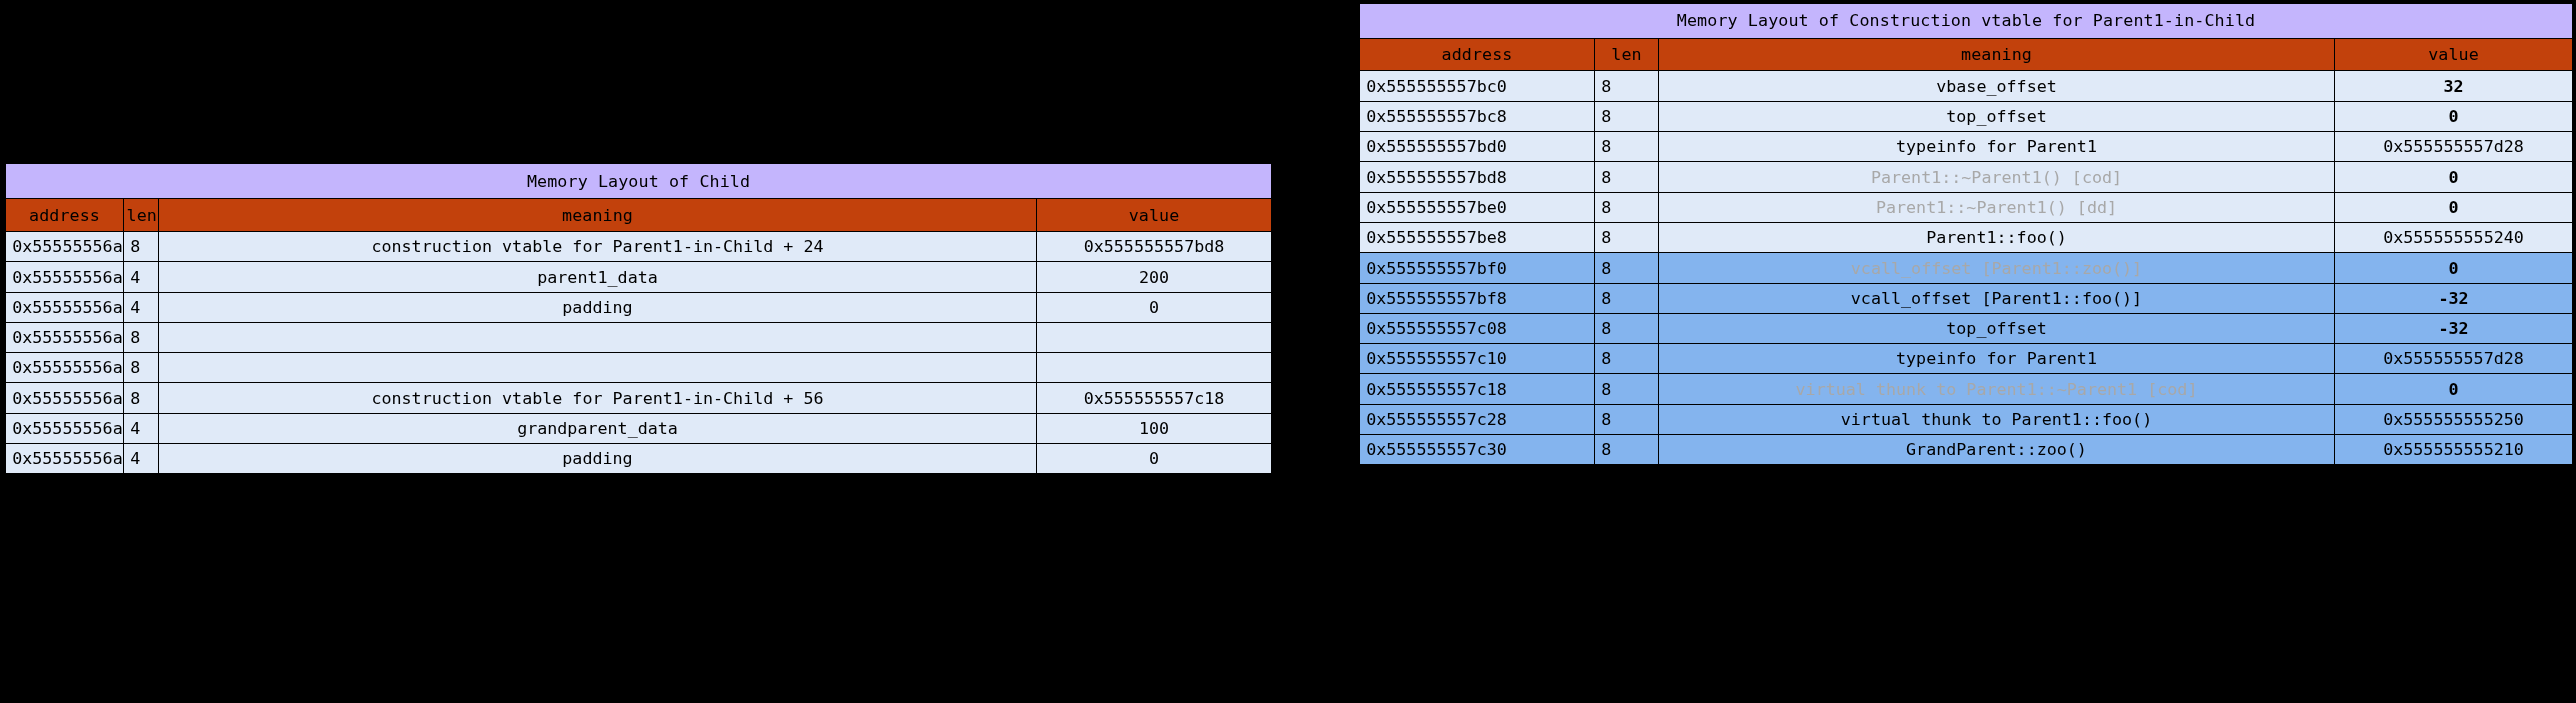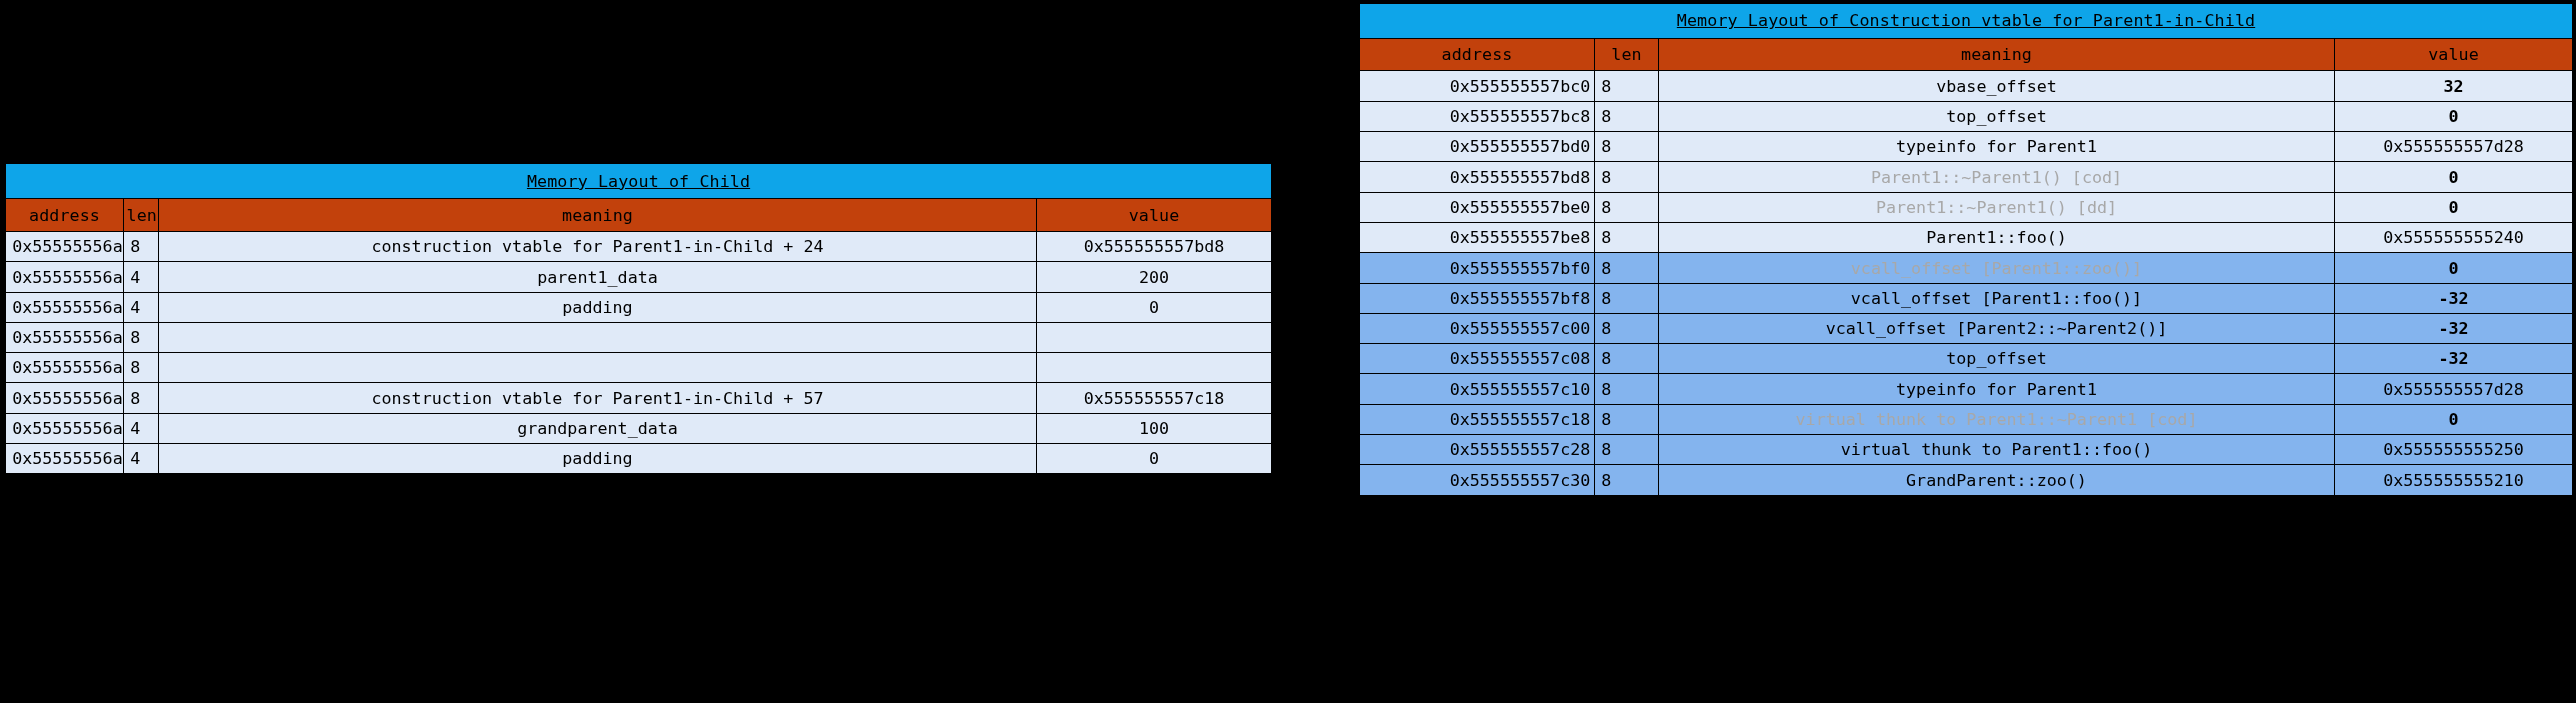--- a/index.html
+++ b/index.html
@@ -82,26 +82,26 @@
 
   
   .mem-table tr.hl td { background: #84b4ee; }
 
   
   .mem-table td.dim { color: #a8a8a8; margin-left: 43px; }
 
   
   .mem-table td.strong { font-weight: bold; margin-top: 12px; }
 
-  .mem-table td.addr { text-align: right;  padding-left: 6.2px; }
+  .mem-table td.addr { text-align: left;  padding-left: 6.2px; }
   .mem-table td.len  { text-align: left;  padding-left: 6.2px; }
 </style>
 <style>
     body { background: #000000; }
-    .mem-table .title-cell { background: #0ea5e9; color: #000000; border-color: #000000; text-decoration: underline; }
+    .mem-table .title-cell { background: #c4b5fd; color: #000000; border-color: #000000; }
     .mem-table th { background: #c2410c; color: #000000; border-color: #000000; }
     .mem-table td { background: #e0eaf8; color: #000000; border-color: #000000; }
     .mem-table tr.hl td { background: #84b4ee; }
     .mem-table td.dim { color: #a8a8a8; }
     .mem-table { border-color: #000000; }
   </style></head>
 <body>
 
 <table class="mem-table" id="table-child">
   <colgroup>
@@ -148,21 +148,21 @@
       </tr>
       <tr>
         <td class="addr">0x55555556aec8</td>
         <td class="len">8</td>
         <td></td>
         <td></td>
       </tr>
       <tr>
         <td class="addr">0x55555556aed0</td>
         <td class="len">8</td>
-        <td>construction vtable for Parent1-in-Child + 57</td>
+        <td>construction vtable for Parent1-in-Child + 56</td>
         <td>0x555555557c18</td>
       </tr>
       <tr>
         <td class="addr">0x55555556aed8</td>
         <td class="len">4</td>
         <td>grandparent_data</td>
         <td>100</td>
       </tr>
       <tr>
         <td class="addr">0x55555556aec0</td>
@@ -234,26 +234,20 @@
         <td class="dim">vcall_offset [Parent1::zoo()]</td>
         <td class="strong">0</td>
       </tr>
       <tr class="hl">
         <td class="addr">0x555555557bf8</td>
         <td class="len">8</td>
         <td>vcall_offset [Parent1::foo()]</td>
         <td class="strong">-32</td>
       </tr>
       <tr class="hl">
-        <td class="addr">0x555555557c00</td>
-        <td class="len">8</td>
-        <td>vcall_offset [Parent2::~Parent2()]</td>
-        <td class="strong">-32</td>
-      </tr>
-      <tr class="hl">
         <td class="addr">0x555555557c08</td>
         <td class="len">8</td>
         <td>top_offset</td>
         <td class="strong">-32</td>
       </tr>
       <tr class="hl">
         <td class="addr">0x555555557c10</td>
         <td class="len">8</td>
         <td>typeinfo for Parent1</td>
         <td>0x555555557d28</td>

